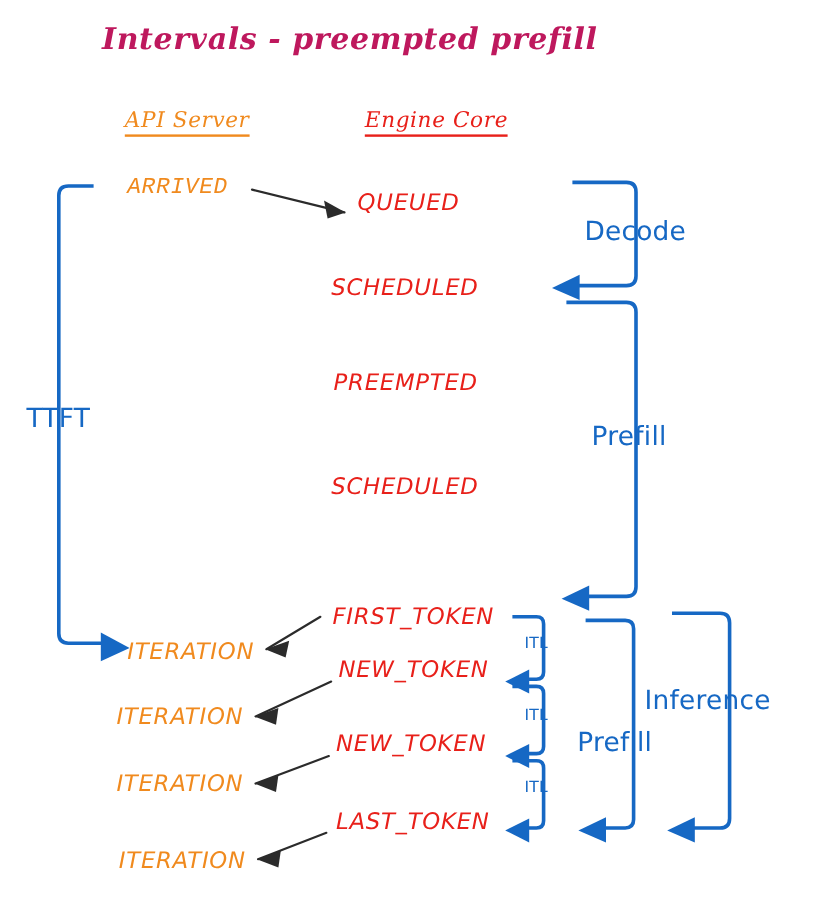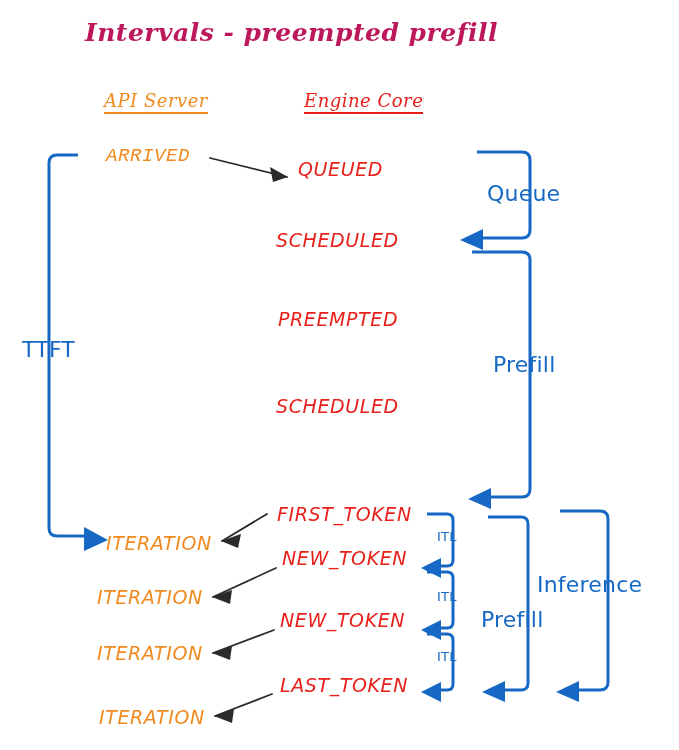--- a/index.html
+++ b/index.html
@@ -165,19 +165,19 @@
 <div class="lbl ev red" style="left:298px; top:160px;">QUEUED</div>
 <div class="lbl ev red" style="left:276px; top:231px;">SCHEDULED</div>
 <div class="lbl ev red" style="left:278px; top:310px;">PREEMPTED</div>
 <div class="lbl ev red" style="left:276px; top:397px;">SCHEDULED</div>
 <div class="lbl ev red" style="left:277px; top:505px;">FIRST_TOKEN</div>
 <div class="lbl ev red" style="left:282px; top:549px;">NEW_TOKEN</div>
 <div class="lbl ev red" style="left:280px; top:611px;">NEW_TOKEN</div>
 <div class="lbl ev red" style="left:280px; top:660px;margin-top:16px;">LAST_TOKEN</div>
 
 <div class="lbl blue-lbl" style="left:22px; top:339px;">TTFT</div>
-<div class="lbl blue-lbl" style="left:487px; top:183px;">Queue</div>
+<div class="lbl blue-lbl" style="left:487px; top:183px;">Decode</div>
 <div class="lbl blue-lbl" style="left:493px; top:354px;">Prefill</div>
 <div class="lbl blue-lbl small" style="left:437px; top:530px;">ITL</div>
 <div class="lbl blue-lbl small" style="left:437px; top:590px;">ITL</div>
 <div class="lbl blue-lbl small" style="left:437px; top:650px;">ITL</div>
 <div class="lbl blue-lbl" style="left:481px; top:609px;">Prefill</div>
 <div class="lbl blue-lbl" style="left:537px; top:574px;">Inference</div>
 
 </body></html>

